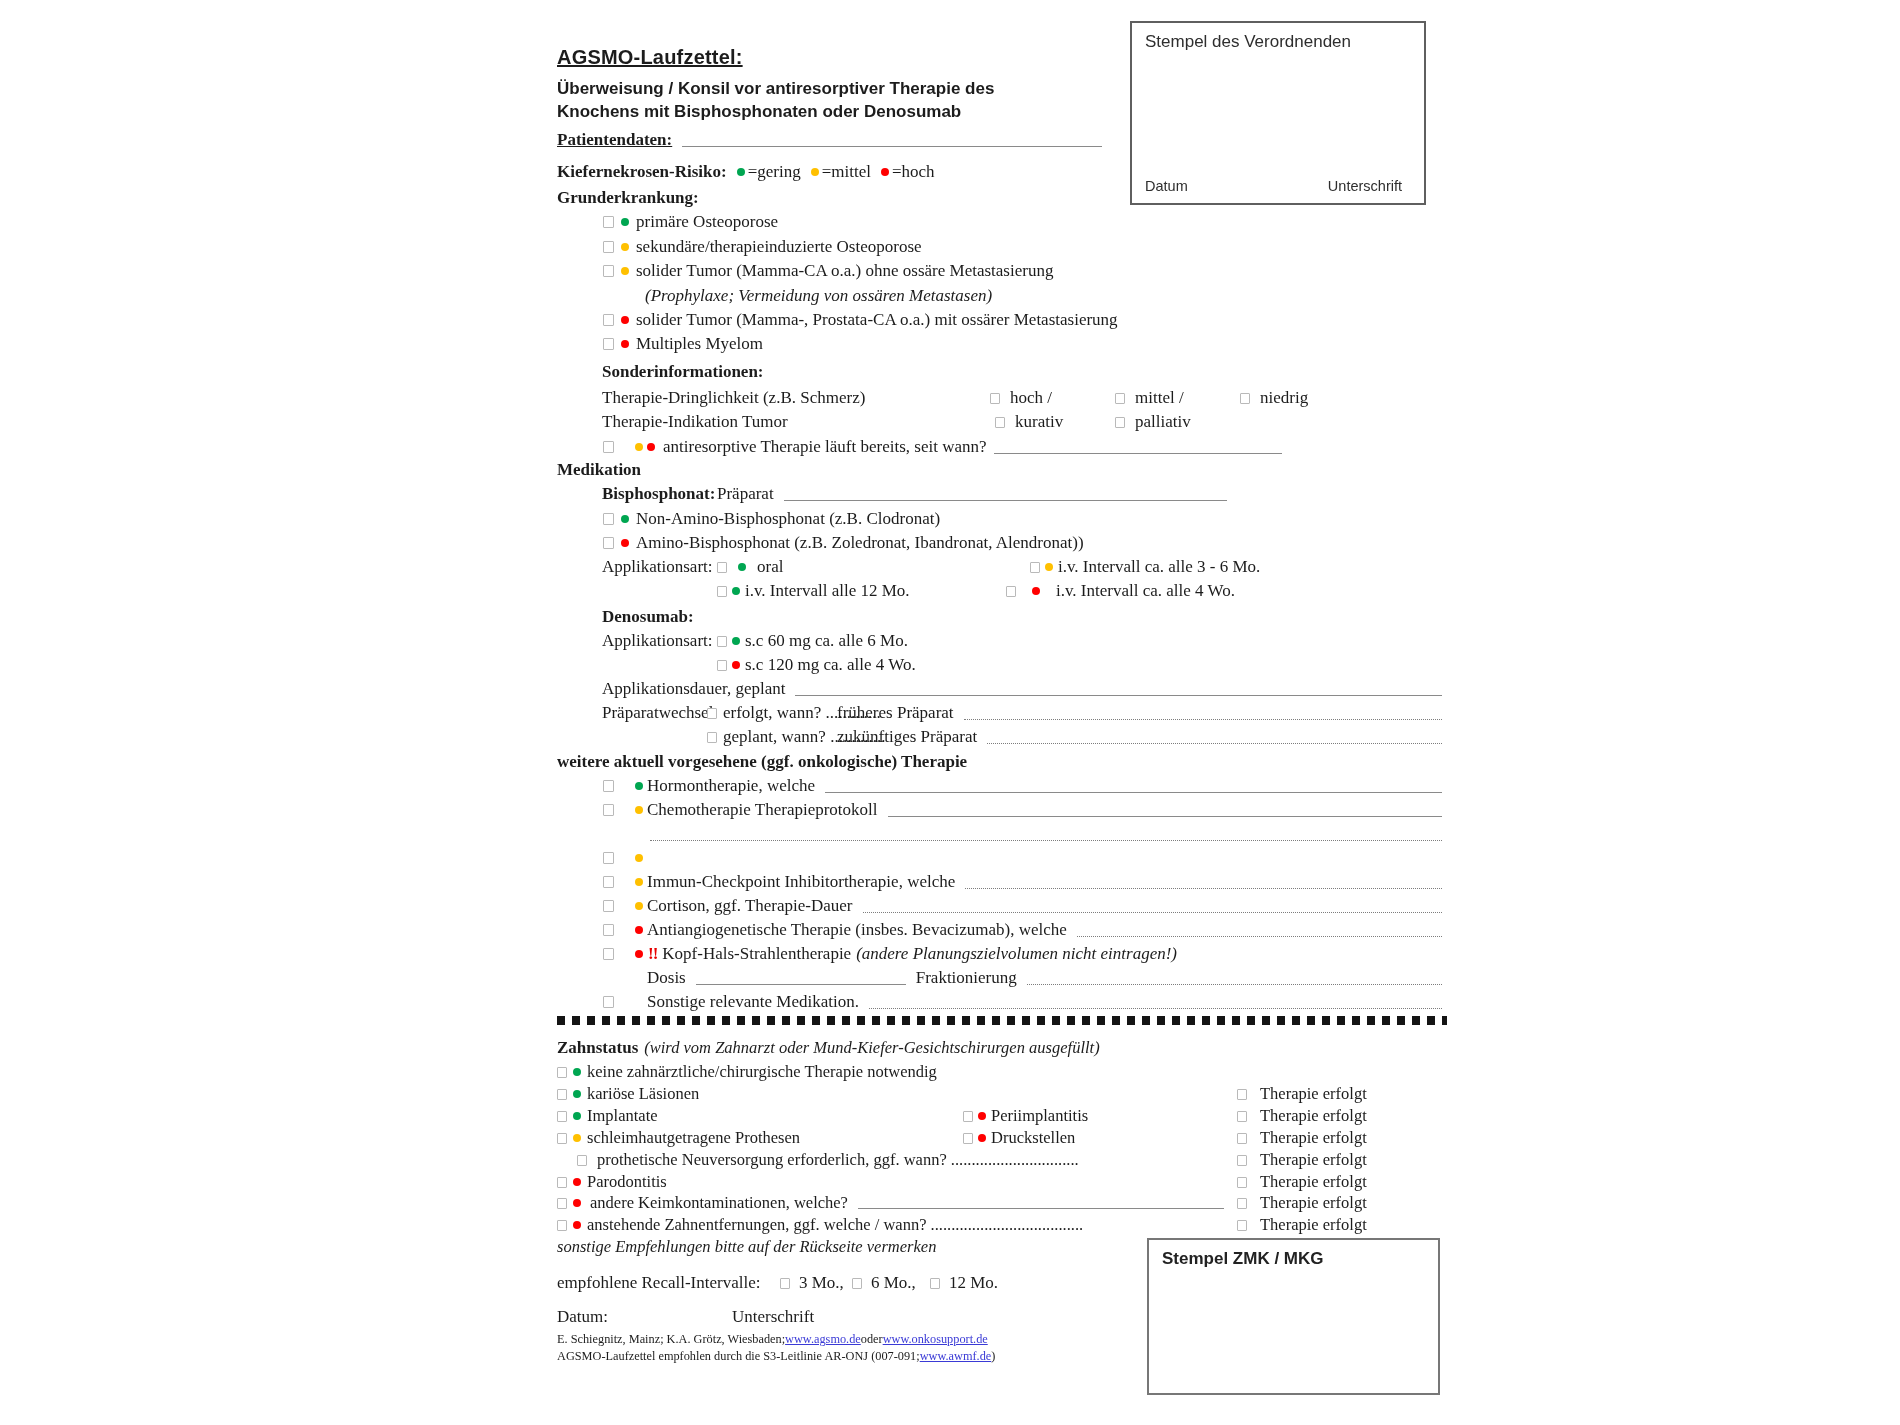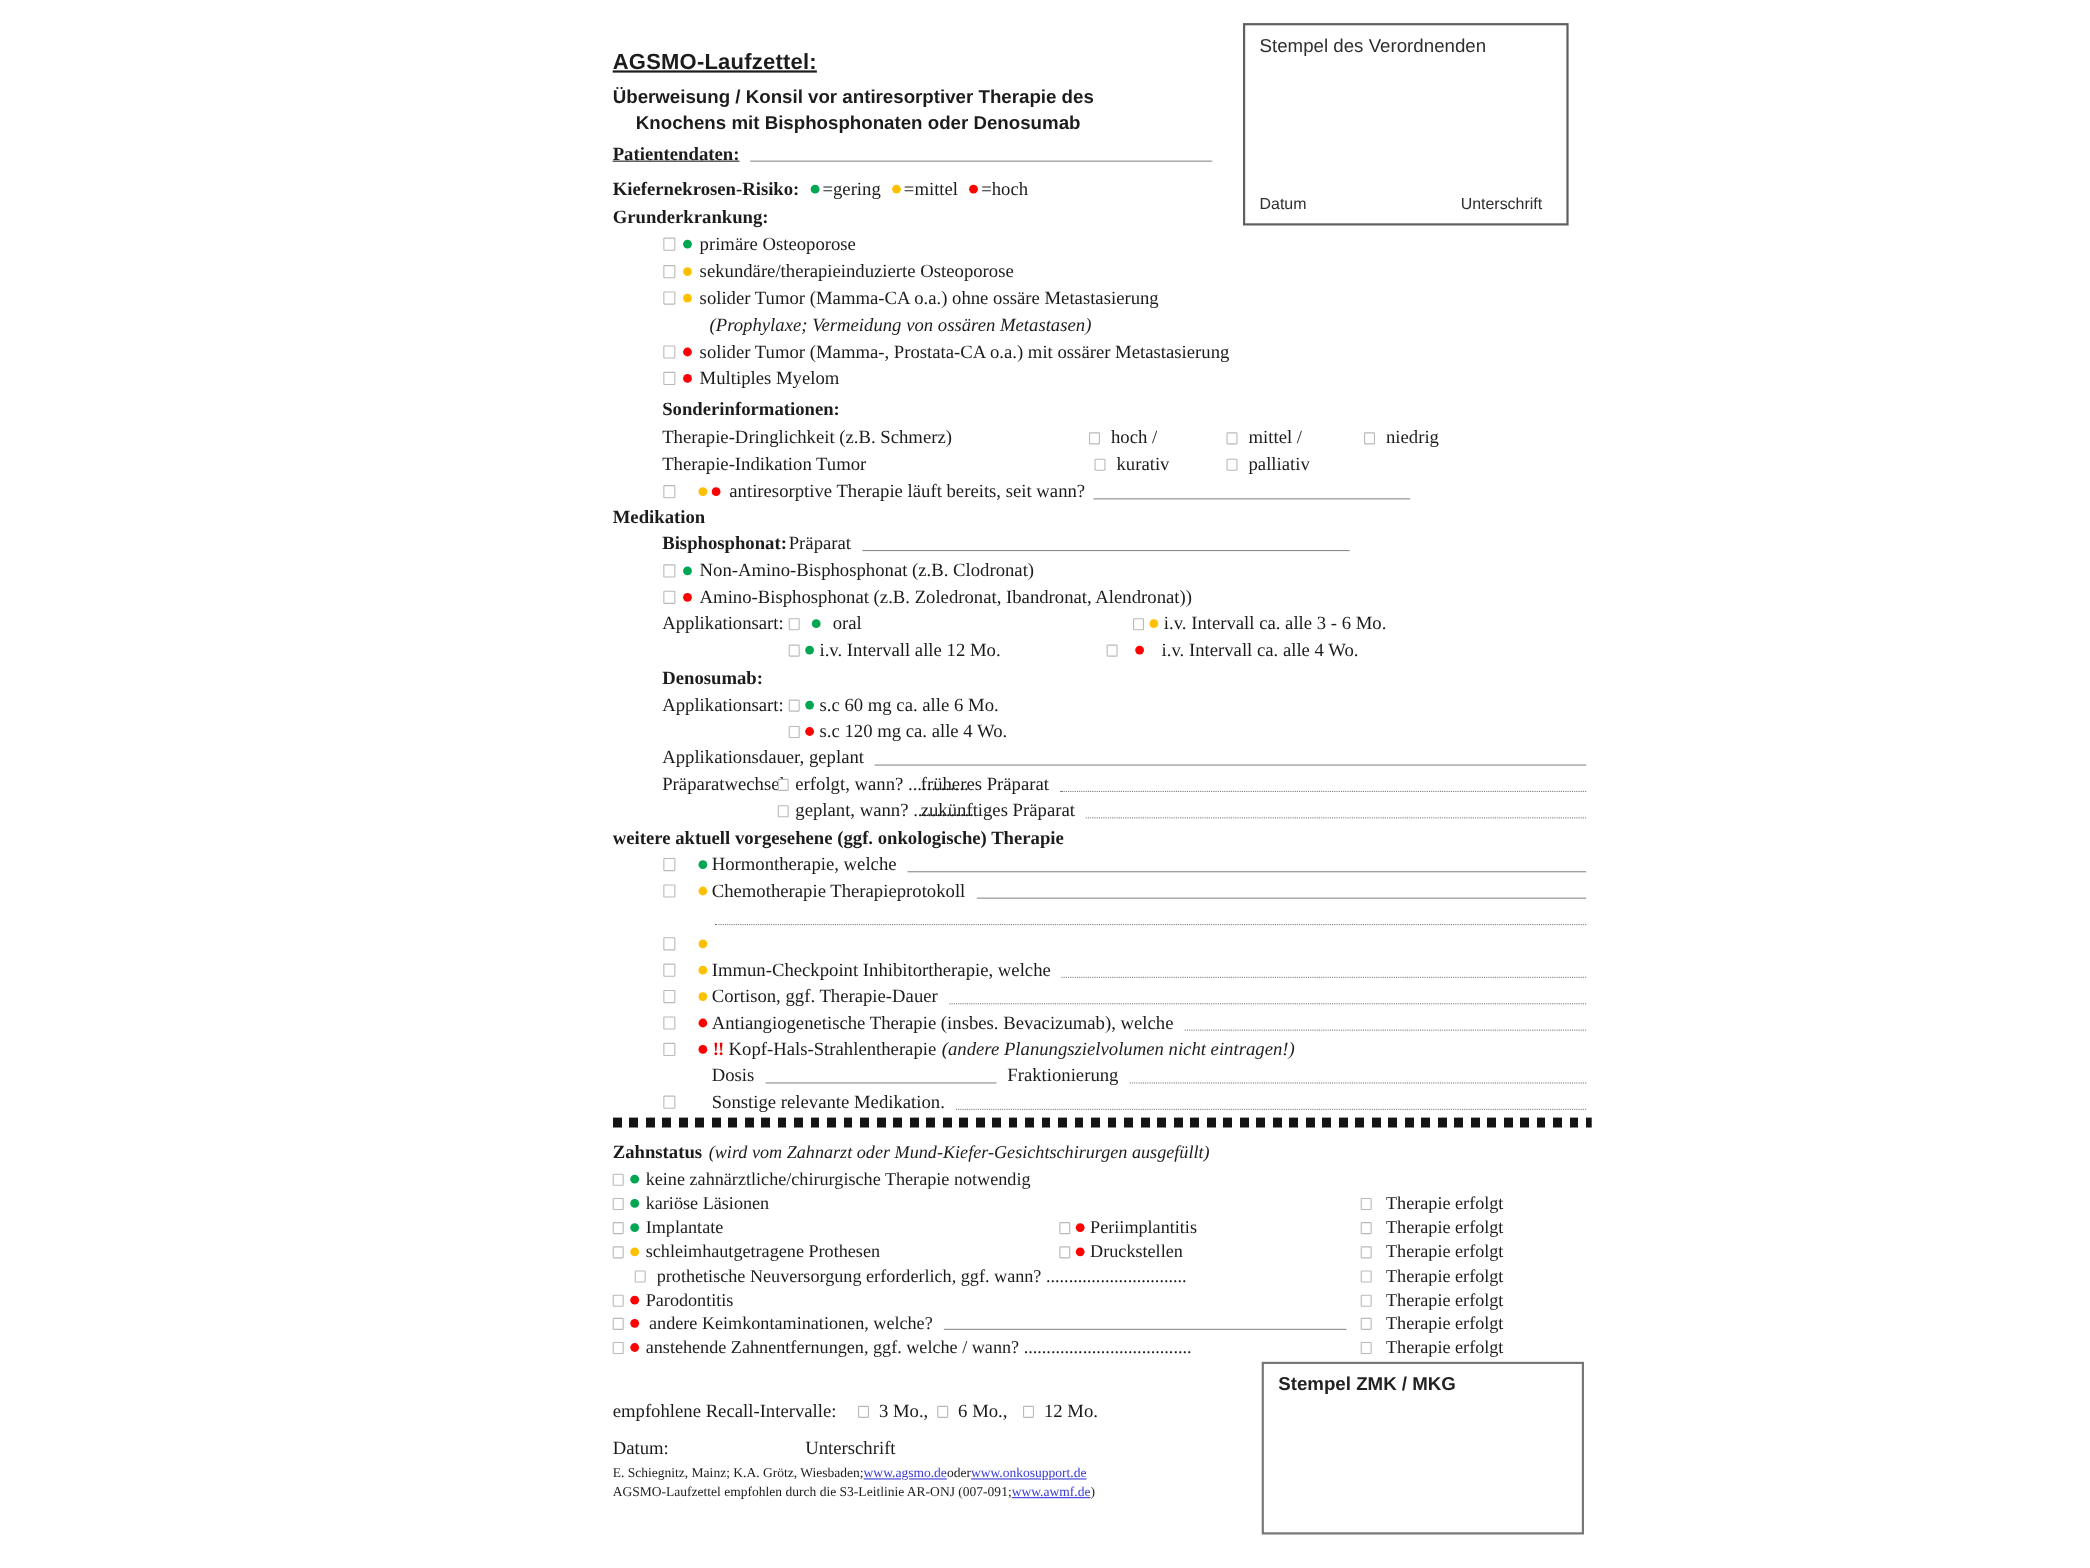--- a/index.html
+++ b/index.html
@@ -34,21 +34,21 @@
   .link{color:#3a3ad6;text-decoration:underline;cursor:pointer;}
   .ft{font-size:12.3px;}
 </style>
 </head>
 <body>
 
 <div id="canvas">
 
   <div class="abs sans doc-title" style="left:557px;top:46px;">AGSMO-Laufzettel:</div>
   <div class="abs sans doc-sub" style="left:557px;top:77px;">Überweisung / Konsil vor antiresorptiver Therapie des</div>
-  <div class="abs sans doc-sub" style="left:578px;top:100px;">Knochens mit Bisphosphonaten oder Denosumab</div>
+  <div class="abs sans doc-sub" style="left:557px;top:100px;">Knochens mit Bisphosphonaten oder Denosumab</div>
 
   <div class="abs" style="left:557px;top:128px;width:548px;height:24px;">
     <span class="cell" style="left:0;right:0;text-decoration:underline;">
       <span class="b">Patientendaten:</span>
       <span class="lead sld"></span>
     </span>
   </div>
 
   <div class="abs" style="left:557px;top:160px;height:24px;width:560px;">
     <span class="cell" style="left:0;gap:10px;">
@@ -491,20 +491,25 @@
         <span class="cb sm"></span>
         <span class="dot" style="background-color: rgb(255, 0, 0);"></span>
         <span>anstehende Zahnentfernungen, ggf. welche / wann? .....................................</span>
       </span>
       <span class="cell" style="left:680px;gap:13px;">
         <span class="cb sm"></span>
         <span>Therapie erfolgt</span>
       </span>
     </div>
 
+    <div class="row zrow" style="top:1236px;">
+      <span class="cell" style="left:0;">
+          <span class="i">sonstige Empfehlungen bitte auf der Rückseite vermerken</span>
+        </span>
+    </div>
 
     <div class="row" style="top:1271px;">
       <span class="cell" style="left:0;">
           <span>empfohlene Recall-Intervalle:</span>
         </span>
       <span class="cell" style="left:223px;gap:9px;">
           <span class="cb sm"></span>
           <span>3 Mo.,</span>
         </span>
       <span class="cell" style="left:295px;gap:9px;">

